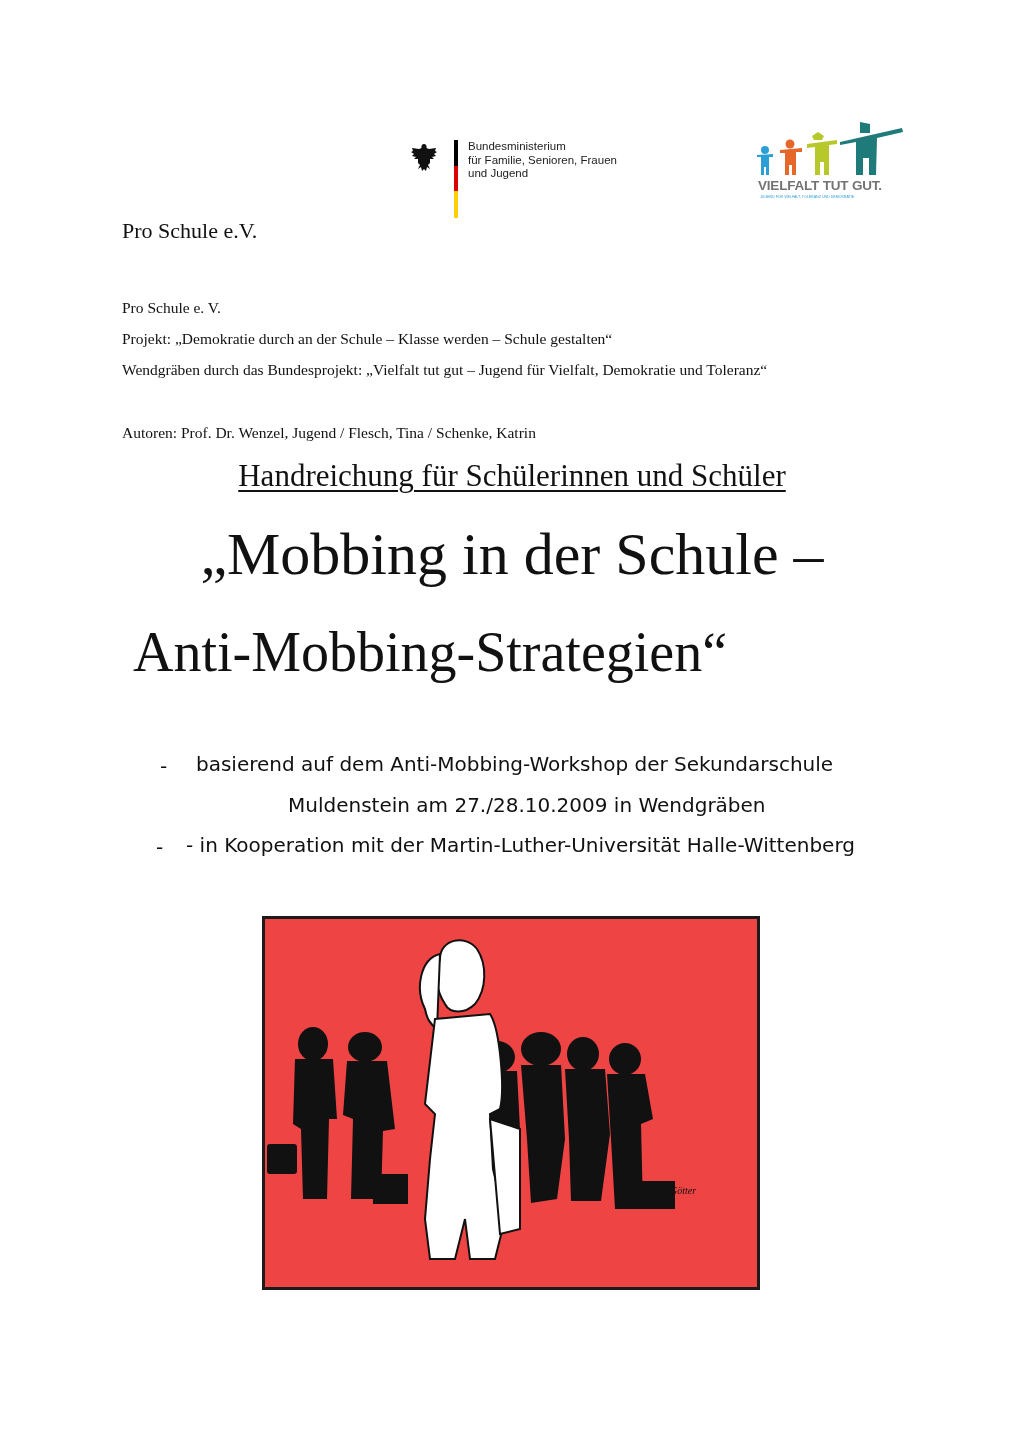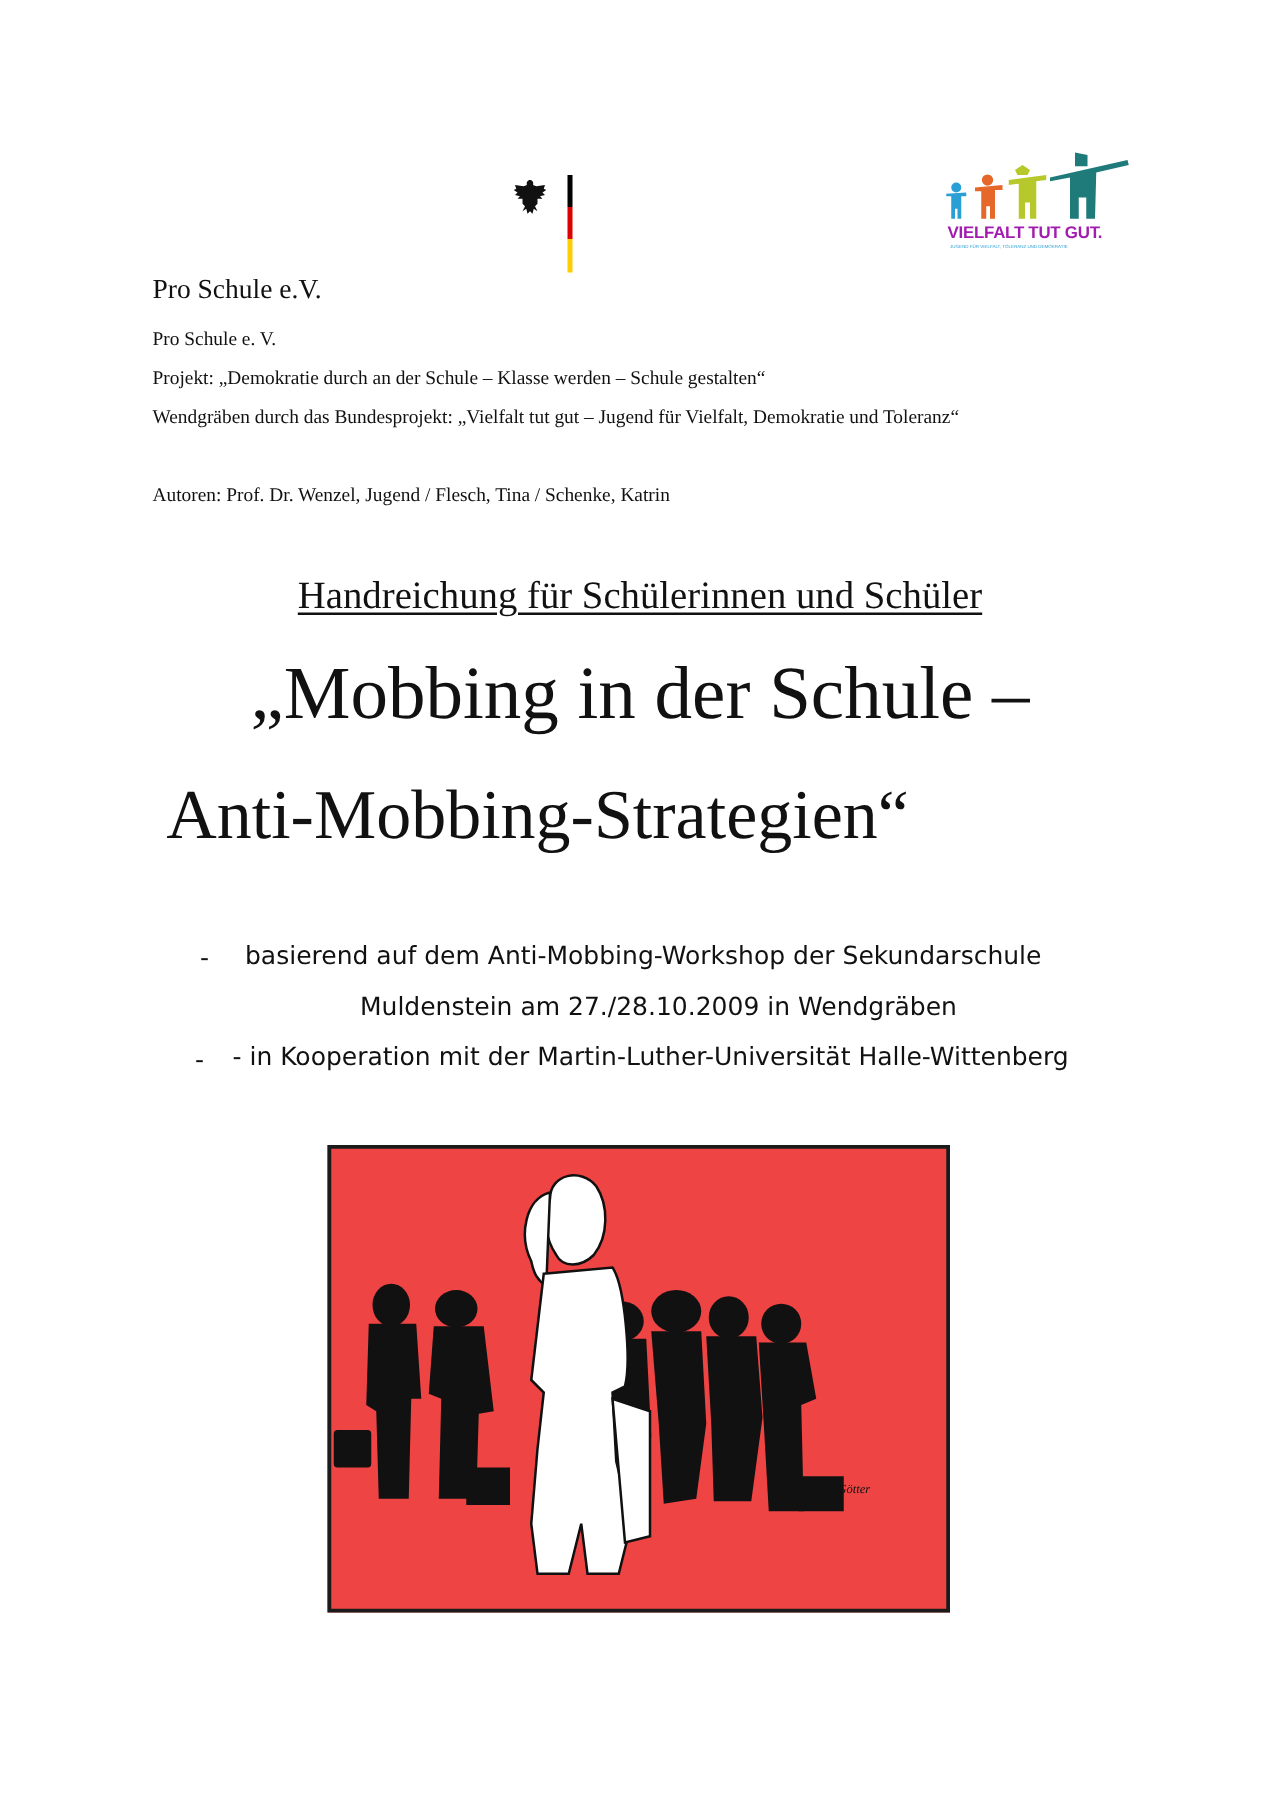--- a/index.html
+++ b/index.html
@@ -8,43 +8,48 @@
 
   
   .bmfsfj { left: 410px; top: 140px; width: 220px; height: 80px; }
   .eagle { position: absolute; left: 0; top: 2px; width: 28px; height: 32px; }
   .flagbar { position: absolute; left: 44px; top: 0; width: 4px; height: 78px; background: linear-gradient(#000 0 33%, #dd0000 33% 66%, #ffce00 66% 100%); }
   .bm-text { position: absolute; left: 58px; top: 0; font-family: "Liberation Sans", sans-serif; font-size: 11.5px; line-height: 13.5px; color: #222; }
 
   
   .vtg { left: 752px; top: 120px; width: 160px; height: 90px; }
   .vtg svg { position: absolute; left: 0; top: 0; }
-  .vtg-title { position: absolute; left: 6px; top: 58px; font-family: "Liberation Sans", sans-serif; font-weight: bold; font-size: 13.5px; letter-spacing: -0.2px; color: #a21caf; white-space: nowrap; }
+  .vtg-title { position: absolute; left: 6px; top: 58px; font-family: "Liberation Sans", sans-serif; font-weight: bold; font-size: 13.5px; letter-spacing: -0.2px; color: #737373; white-space: nowrap; }
   .vtg-sub { position: absolute; left: 8px; top: 75px; font-family: "Liberation Sans", sans-serif; font-size: 3.6px; color: #2a9fd6; white-space: nowrap; }
 
   .org { left: 122px; top: 206px; font-size: 22px; margin-top: 12px; }
-  .small { left: 122px; font-size: 15.5px; }
+  .small { left: 122px; font-size: 15.5px; margin-top: 36px; }
   .handreichung { left: 0; width: 1024px; top: 458px; text-align: center; font-size: 31px; }
   .handreichung span { text-decoration: underline; text-decoration-thickness: 1.5px; text-underline-offset: 4px; }
   .title1 { left: 0; width: 1024px; top: 520px; text-align: center; font-size: 60px; }
   .title2 { left: 0; width: 860px; top: 620px; text-align: center; font-size: 56px; }
 
   .bullet { font-family: "DejaVu Sans", sans-serif; font-size: 20px; color: #111; white-space: nowrap; }
 
   .picture-frame { left: 262px; top: 916px; width: 498px; height: 374px; border: 3px solid #1b1b1b; background: #ef4444; box-sizing: border-box; }
   .picture-frame svg { position: absolute; left: 0; top: 0; }
 </style>
 </head>
 <body>
 
 <div class="abs bmfsfj">
   <svg class="eagle" viewBox="0 0 28 32" width="28" height="32">
     <path d="M14 2 C12 2 11 4 11.5 6 L9 7 L2 6 L3 9 L1 10 L4 12 L2 14 L6 15 L4 17 L8 17 L8 21 L10 23 L8 27 L11 25 L12 29 L14 27 L16 29 L17 25 L20 27 L18 23 L20 21 L20 17 L24 17 L22 15 L26 14 L24 12 L27 10 L25 9 L26 6 L19 7 L16.5 6 C17 4 16 2 14 2 Z" fill="#111"></path>
   </svg>
   <div class="flagbar"></div>
+  <div class="bm-text">
+    <div>Bundesministerium</div>
+    <div>für Familie, Senioren, Frauen</div>
+    <div>und Jugend</div>
+  </div>
 </div>
 
 <div class="abs vtg">
   <svg width="160" height="60" viewBox="0 0 160 60">
 
     <g fill="#2a9fd6">
       <circle cx="13" cy="30" r="4"></circle>
       <path d="M5 35 L21 34 L21 37 L17 37 L17 55 L14 55 L14 47 L12 47 L12 55 L9 55 L9 37 L5 37 Z"></path>
     </g>
 

